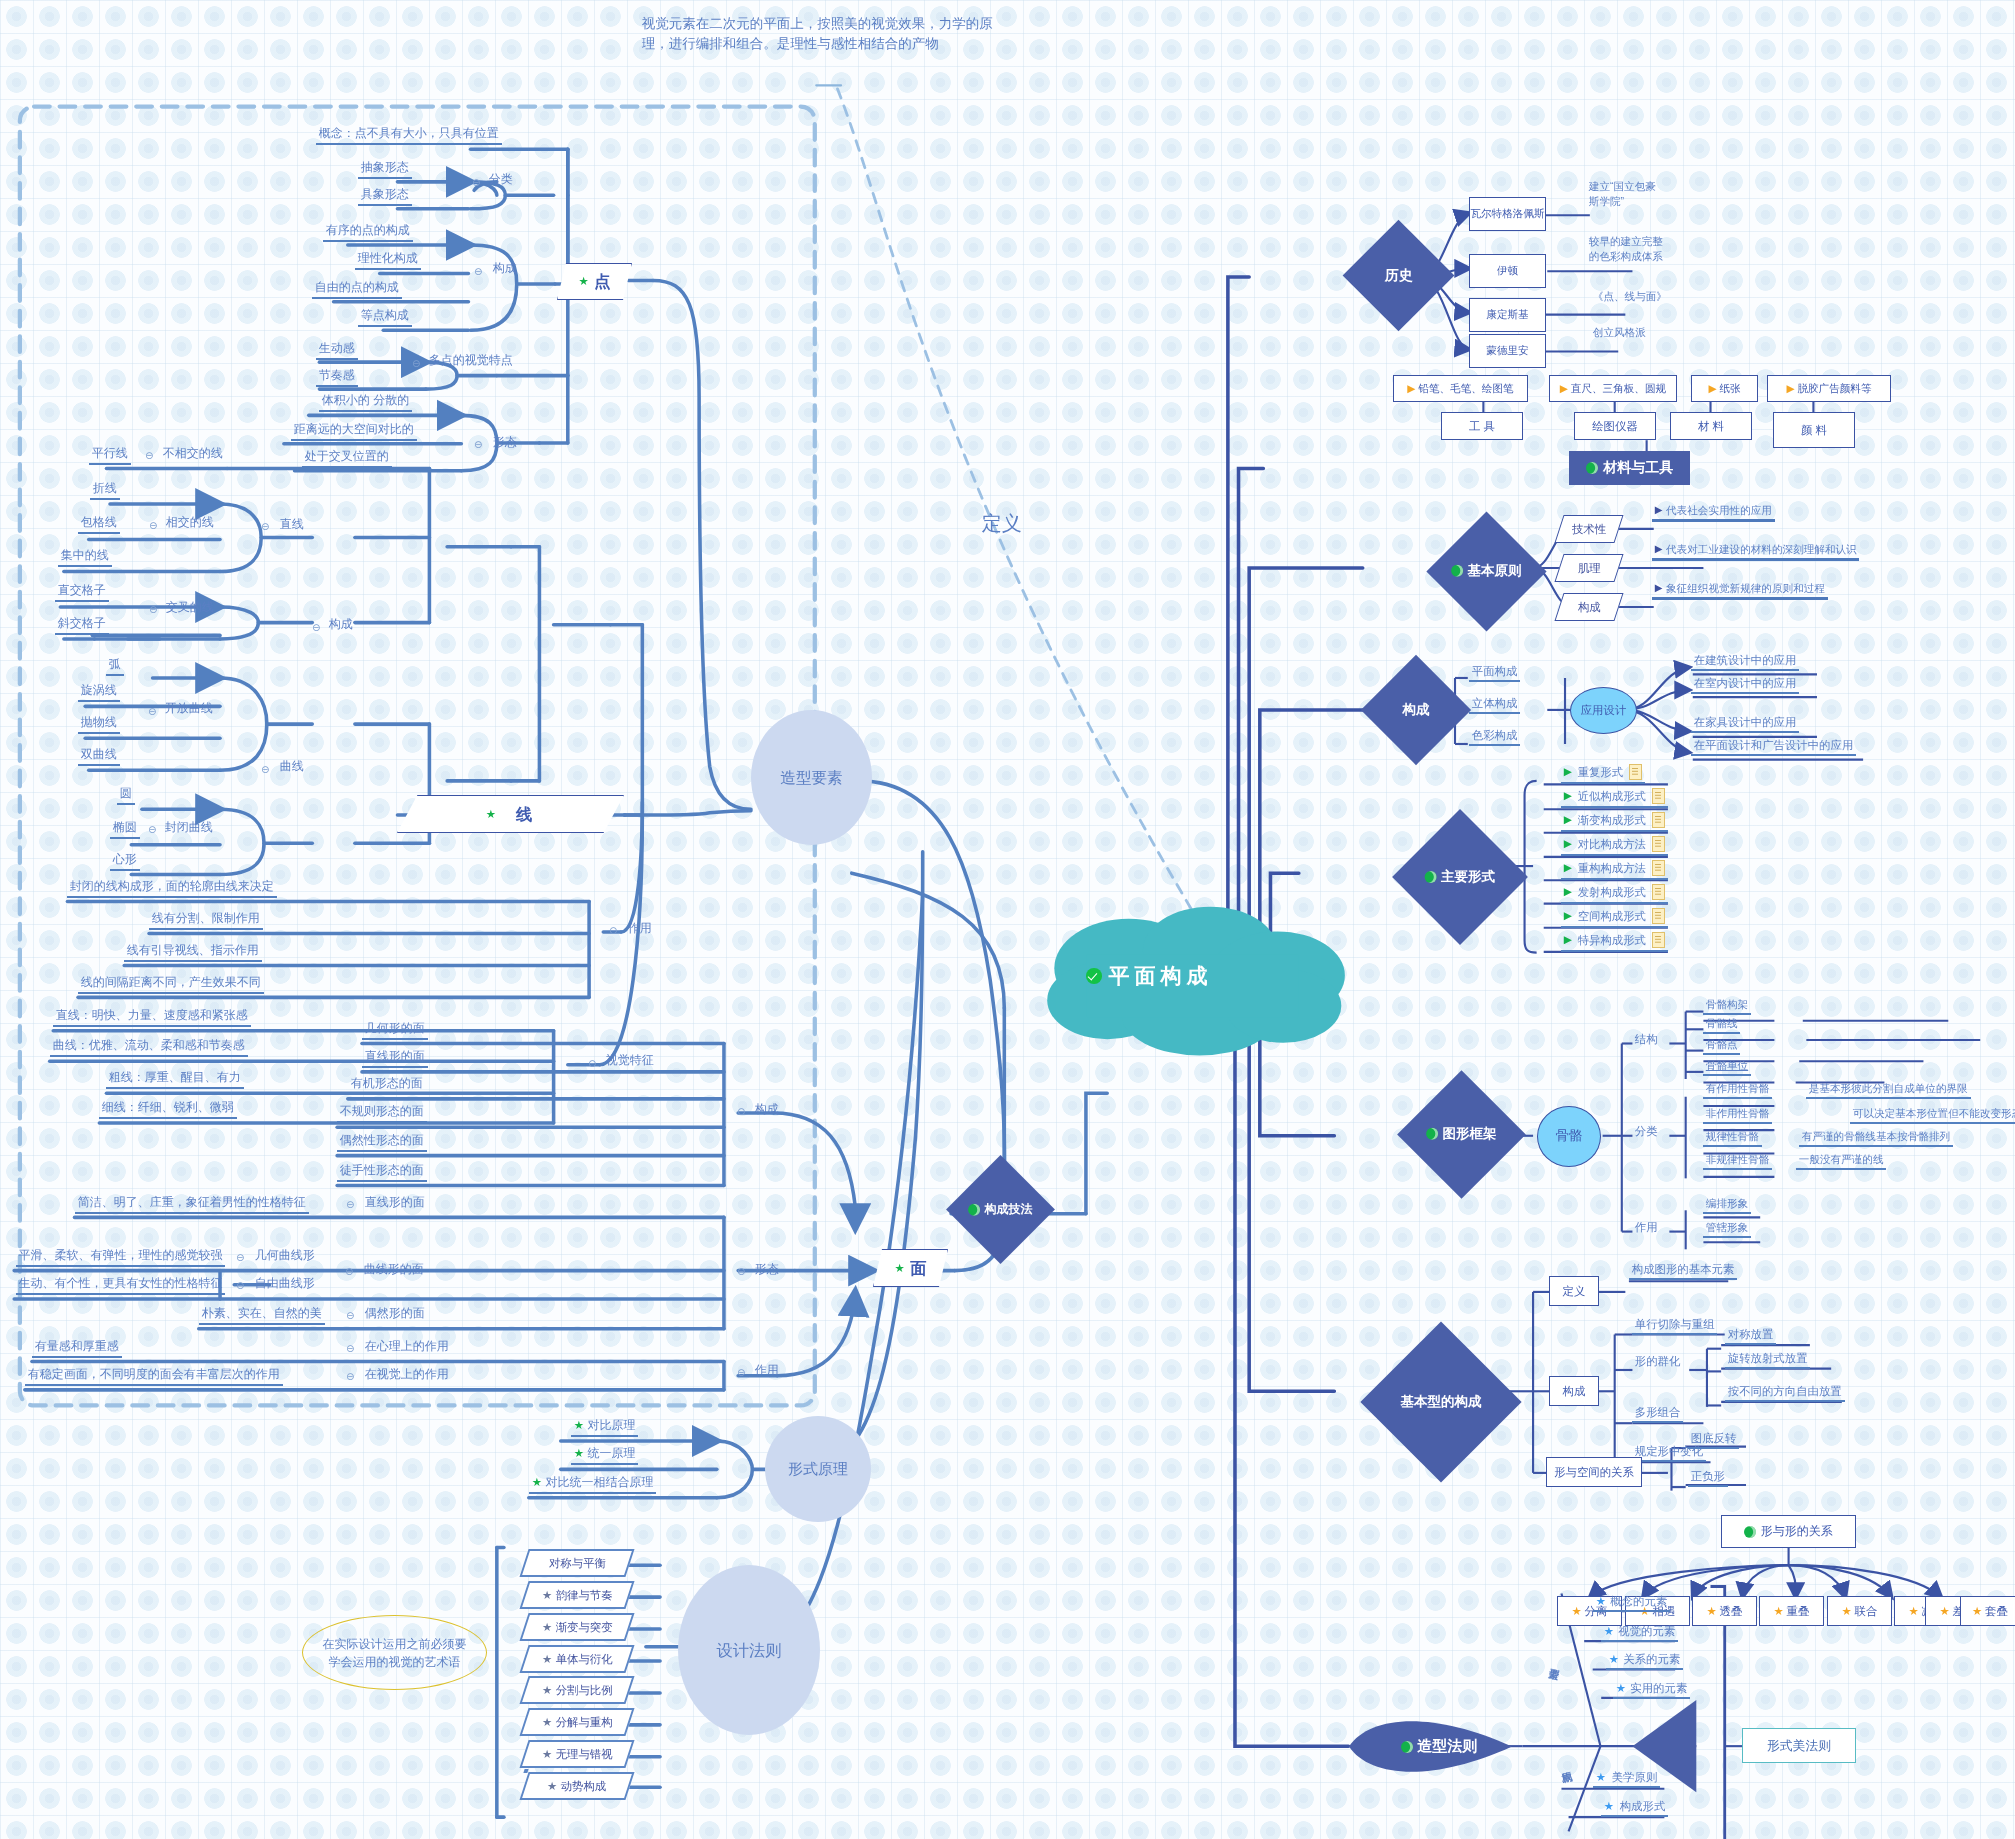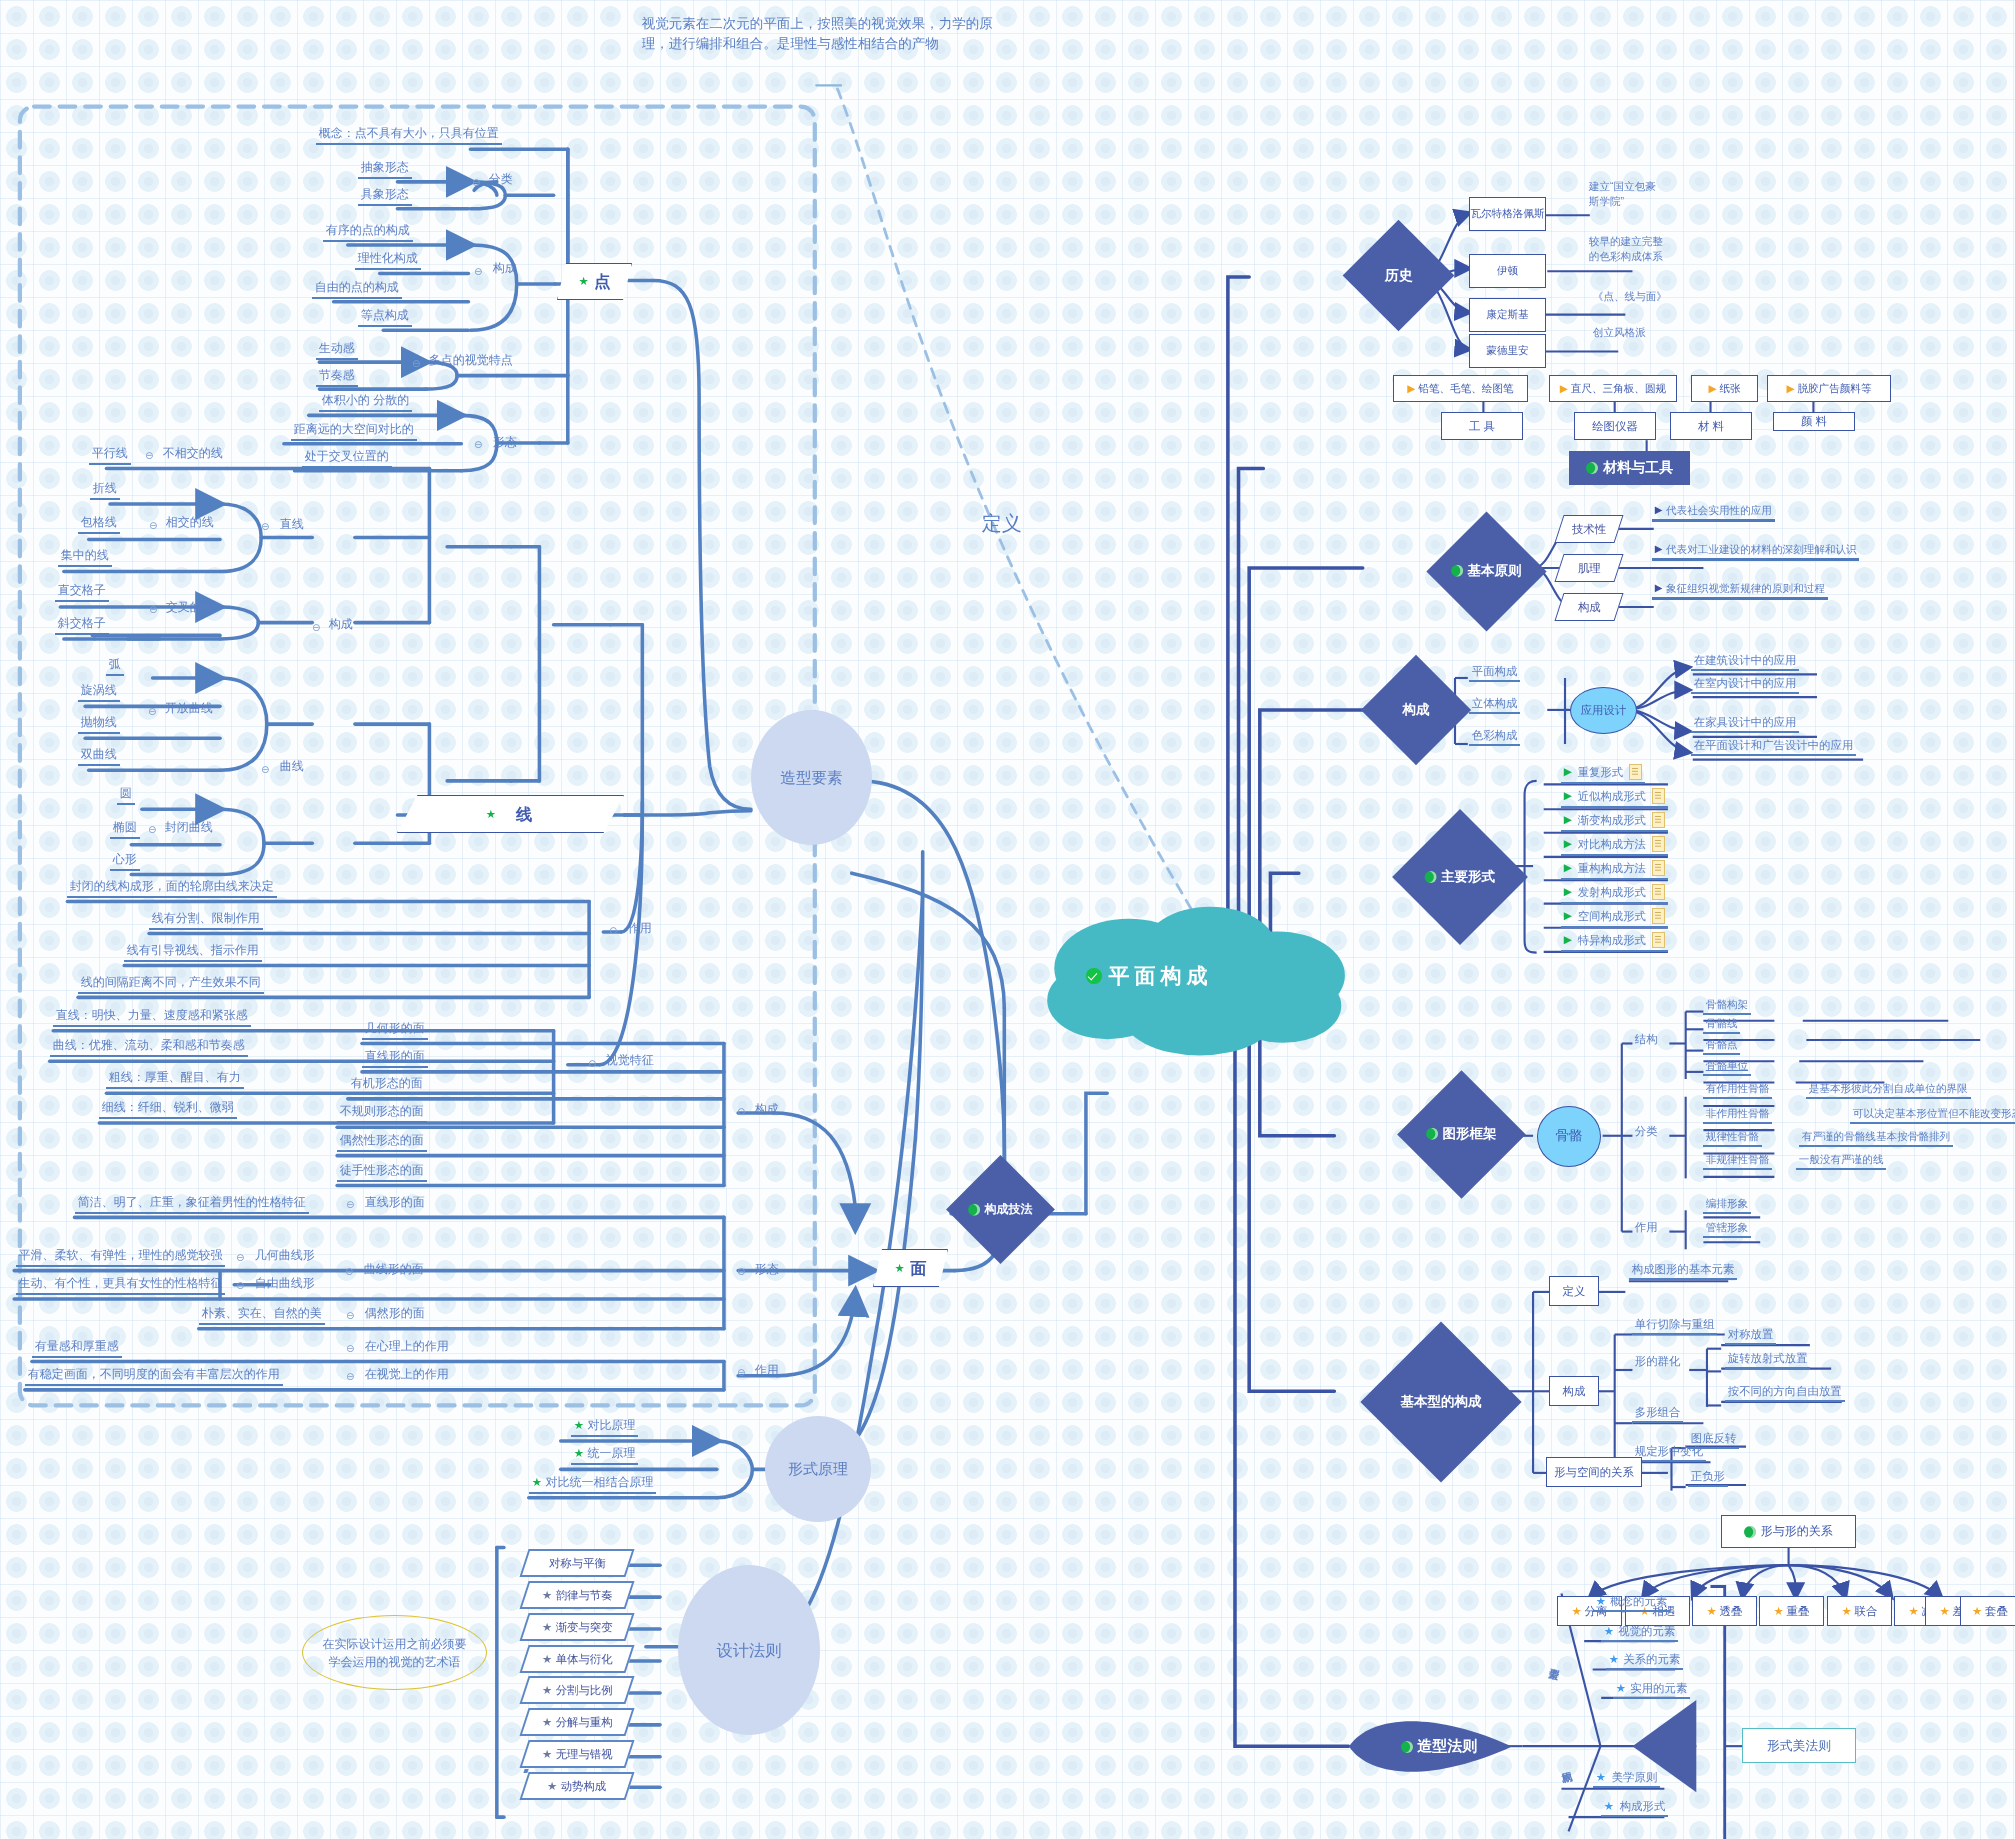--- a/index.html
+++ b/index.html
@@ -678,21 +678,21 @@
   </div>
 <div class="node box" style="left:1441px;top:412px;width:82px;height:28px;font-size:11.4px;">
   <span>工  具</span>
   </div>
 <div class="node box" style="left:1574px;top:412px;width:82px;height:28px;font-size:11.4px;">
   <span>绘图仪器</span>
   </div>
 <div class="node box" style="left:1670px;top:412px;width:82px;height:28px;font-size:11.4px;">
   <span>材  料</span>
   </div>
-<div class="node box" style="left:1773px;top:412px;width:82px;height:19px;font-size:11.4px;">
+<div class="node box" style="left:1773px;top:412px;width:82px;height:36px;font-size:11.4px;">
   <span>颜  料</span>
   </div>
 <div class="node bar" style="left:1569px;top:451px;width:121px;height:34px;gap:5.7px;">
   <span class="greendot"></span>
   <span>材料与工具</span>
   </div>
 
 <div class="node diamond" style="left:1444px;top:529px;width:85px;height:85px;font-size:13.5px;">
   <span>
       <span class="greendot"></span>

